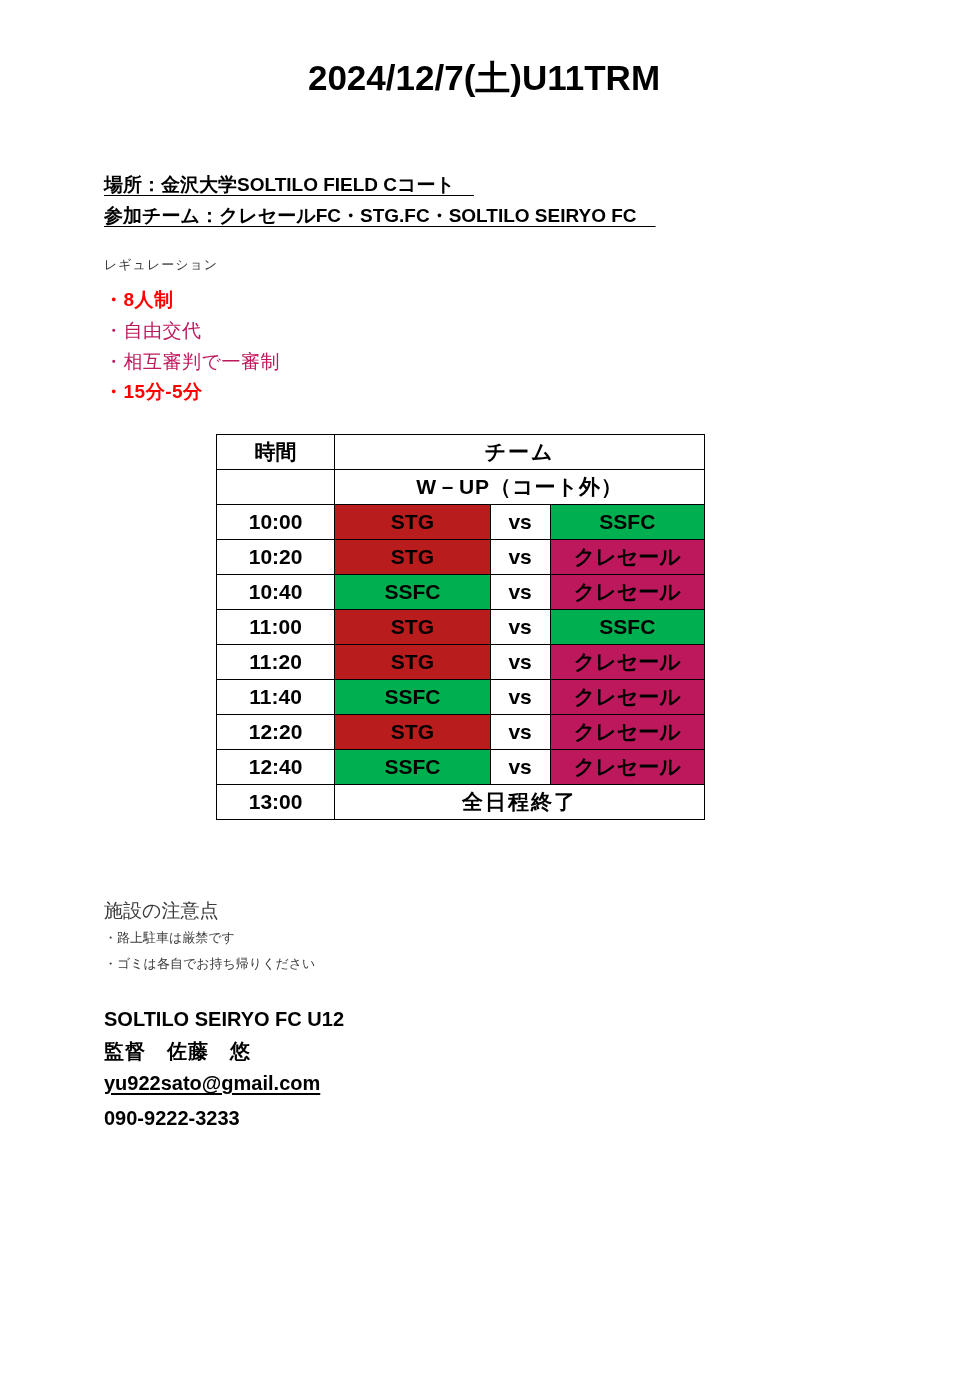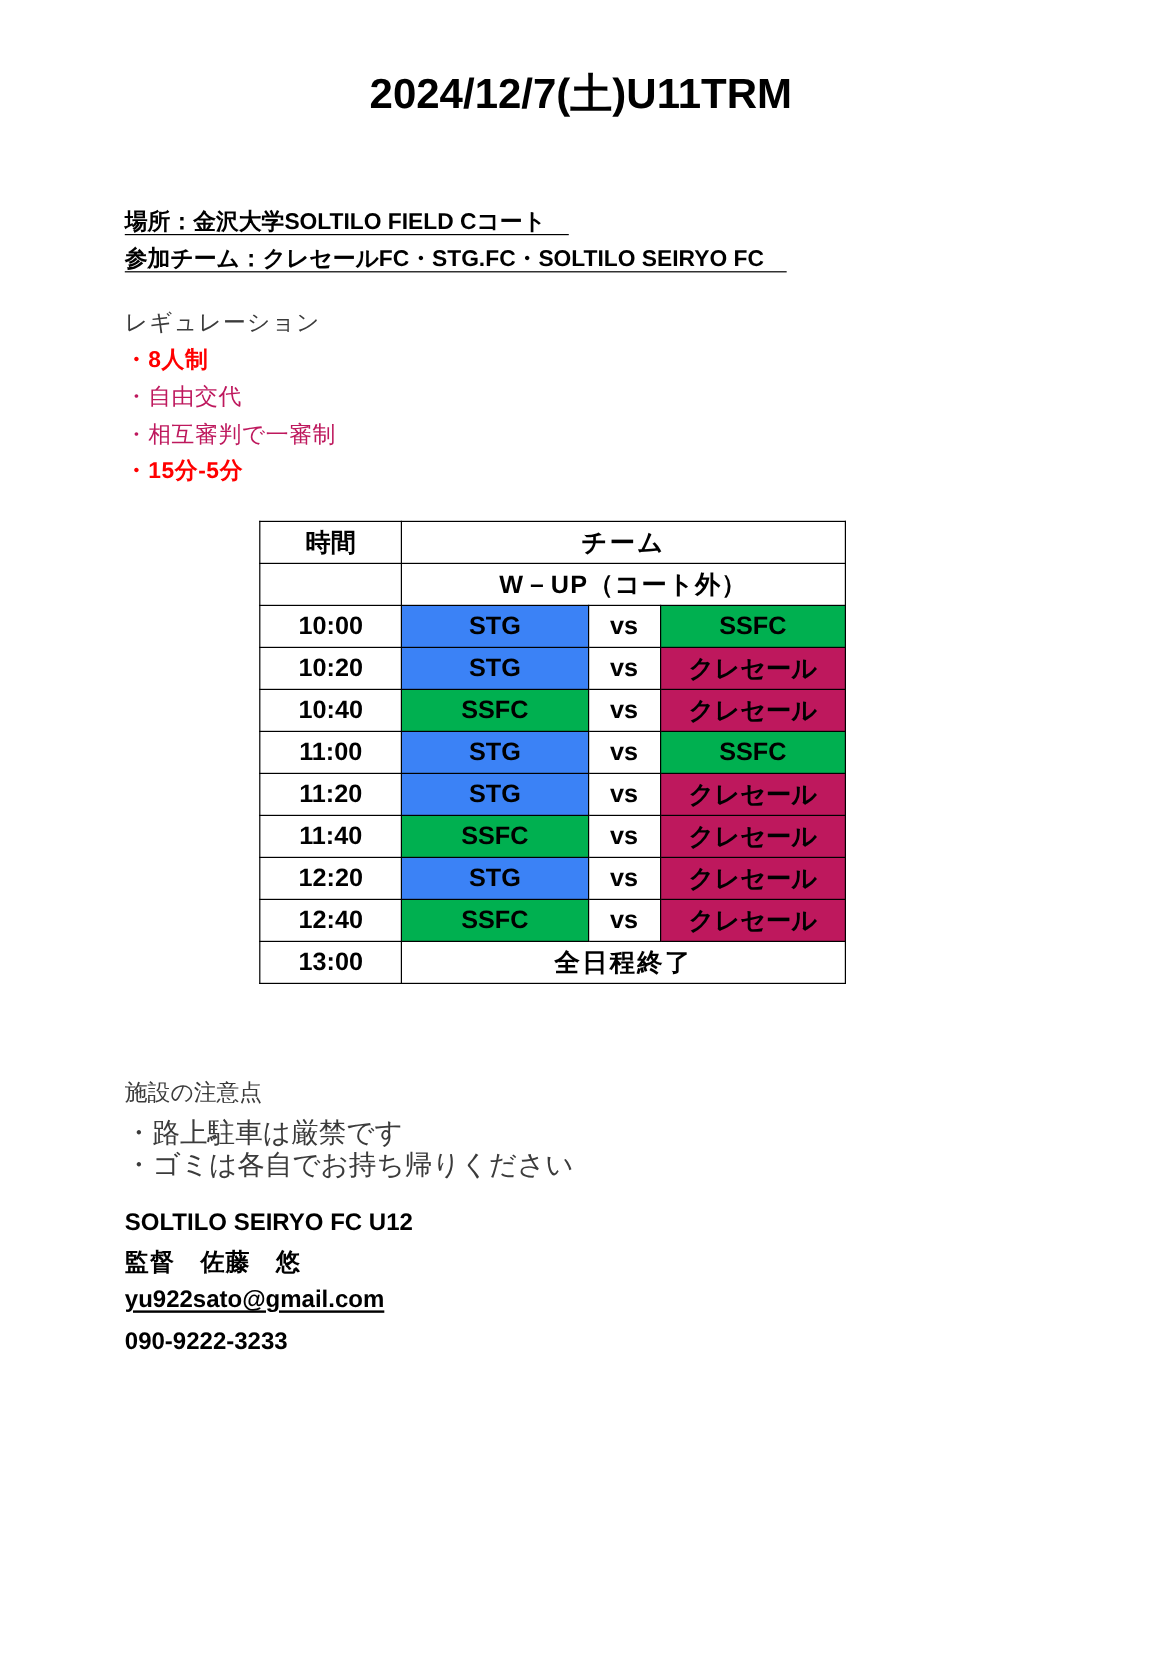--- a/index.html
+++ b/index.html
@@ -42,21 +42,21 @@
     text-underline-offset: 4px;
     white-space: pre;
   }
   #venue { top: 172px; }
   #teams { top: 203px; }
 
   .reg-title {
     position: absolute;
     left: 104px;
     top: 256px;
-    font-size: 19px;
+    font-size: 13px;
     font-weight: normal;
     color: #3b3b3b;
     letter-spacing: 1px;
   }
   .reg-item {
     position: absolute;
     left: 104px;
     font-size: 19px;
     letter-spacing: 0.5px;
   }
@@ -98,35 +98,35 @@
   .col-a    { width: 155px; }
   .col-vs   { width: 60px; }
   .col-b    { width: 154px; }
 
   td.time-cell { font-size: 22px; }
   td.head-team { font-size: 22px; letter-spacing: 2px; }
   td.wup { font-size: 22px; letter-spacing: 1px; }
   td.vs { font-size: 19px; }
   td.end { font-size: 22px; letter-spacing: 2px; }
 
-  td.c-red    { background: #3b82f6; color: #000000; }
+  td.c-red    { background: #b91c1c; color: #000000; }
   td.c-green  { background: #00b050; color: #000000; }
   td.c-yellow { background: #be185d; color: #000000; }
 
   .notes-title {
     position: absolute;
     left: 104px;
     top: 898px;
     font-size: 19px;
     color: #3b3b3b;
   }
   .note-item {
     position: absolute;
     left: 104px;
-    font-size: 23px;
+    font-size: 13px;
     color: #3b3b3b;
   }
   #note0 { top: 929px; }
   #note1 { top: 955px; }
 
   .contact-line {
     position: absolute;
     left: 104px;
     font-size: 20px;
     font-weight: bold;

